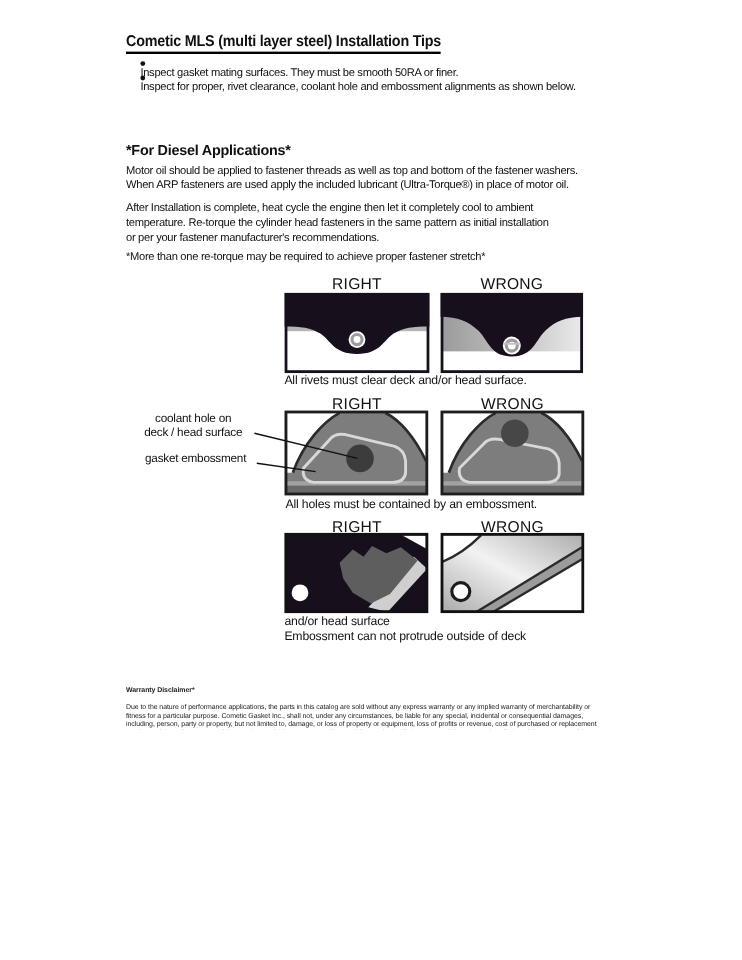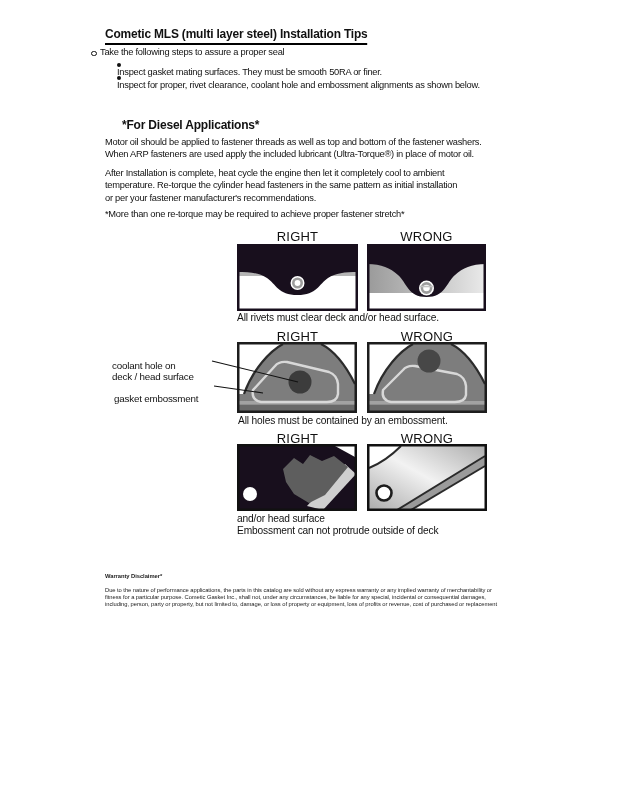--- a/index.html
+++ b/index.html
@@ -10,54 +10,50 @@
          letter-spacing:-0.2px;border-bottom:2px solid #000;padding-bottom:2px;
          transform:scaleX(.92);transform-origin:left top;white-space:nowrap;}
   
   .bullets{position:absolute;left:91px;top:47px;font-size:9.3px;letter-spacing:-0.25px;}
   .brow{display:flex;align-items:flex-start;height:12.7px;}
   .brow.sub{margin-left:26px;flex-direction:column;}
   .bdot{flex:0 0 auto;width:3.5px;height:3.5px;border:1px solid #111;border-radius:50%;
         margin:3.5px 3.5px 0 0;}
   .brow.sub .bdot{background:#111;width:4px;height:4px;border:none;margin-top:3.8px;}
   
-  .h2{position:absolute;left:122px;top:118px;font-size:12px;font-weight:bold;letter-spacing:-0.2px;}
+  .h2{position:absolute;left:105px;top:118px;font-size:12px;font-weight:bold;letter-spacing:-0.2px;}
   .para{position:absolute;left:105px;font-size:9.3px;letter-spacing:-0.25px;line-height:12.3px;
         white-space:pre-line;}
   .p1{top:136px;}
   .p2{top:167px;}
   .note{top:208px;text-align:right;}
   
   .dlabel{position:absolute;width:121px;text-align:center;font-size:13px;letter-spacing:0.2px;}
   .caption{position:absolute;font-size:10.2px;letter-spacing:-0.15px;line-height:11.5px;}
-  .side-label{position:absolute;width:98px;text-align:left;font-size:9.8px;
-              letter-spacing:-0.2px;line-height:10.5px;margin-top:16px;}
+  .side-label{position:absolute;width:98px;text-align:center;font-size:9.8px;
+              letter-spacing:-0.2px;line-height:10.5px;}
   .panel{position:absolute;display:block;}
   .leader{position:absolute;left:206px;top:343px;z-index:5;pointer-events:none;}
   
   .legal{position:absolute;left:105px;top:573px;width:470px;font-size:5.8px;
          letter-spacing:-0.05px;line-height:7px;color:#222;}
   .legal p{margin:0 0 6.5px 0;white-space:pre-line;}
   .legal p.bold{font-weight:bold;}
   
   .footer{position:absolute;left:389px;top:761px;font-size:13.5px;color:#332e33;
           letter-spacing:0.2px;}
 </style>
 </head>
 <body>
 
 <div class="page">
 
   <div class="title">Cometic MLS (multi layer steel) Installation Tips</div>
 
   <div class="bullets">
-    <div class="brow">
-      <span class="bdot"></span>
-      <span>Take the following steps to assure a proper seal</span>
-    </div>
     <div class="brow sub">
       <span class="bdot"></span>
       <span>Inspect gasket mating surfaces.  They must be smooth 50RA or finer.</span>
     </div>
     <div class="brow sub">
       <span class="bdot"></span>
       <span>Inspect for proper, rivet clearance, coolant hole and embossment alignments as shown below.</span>
     </div>
   </div>
 

